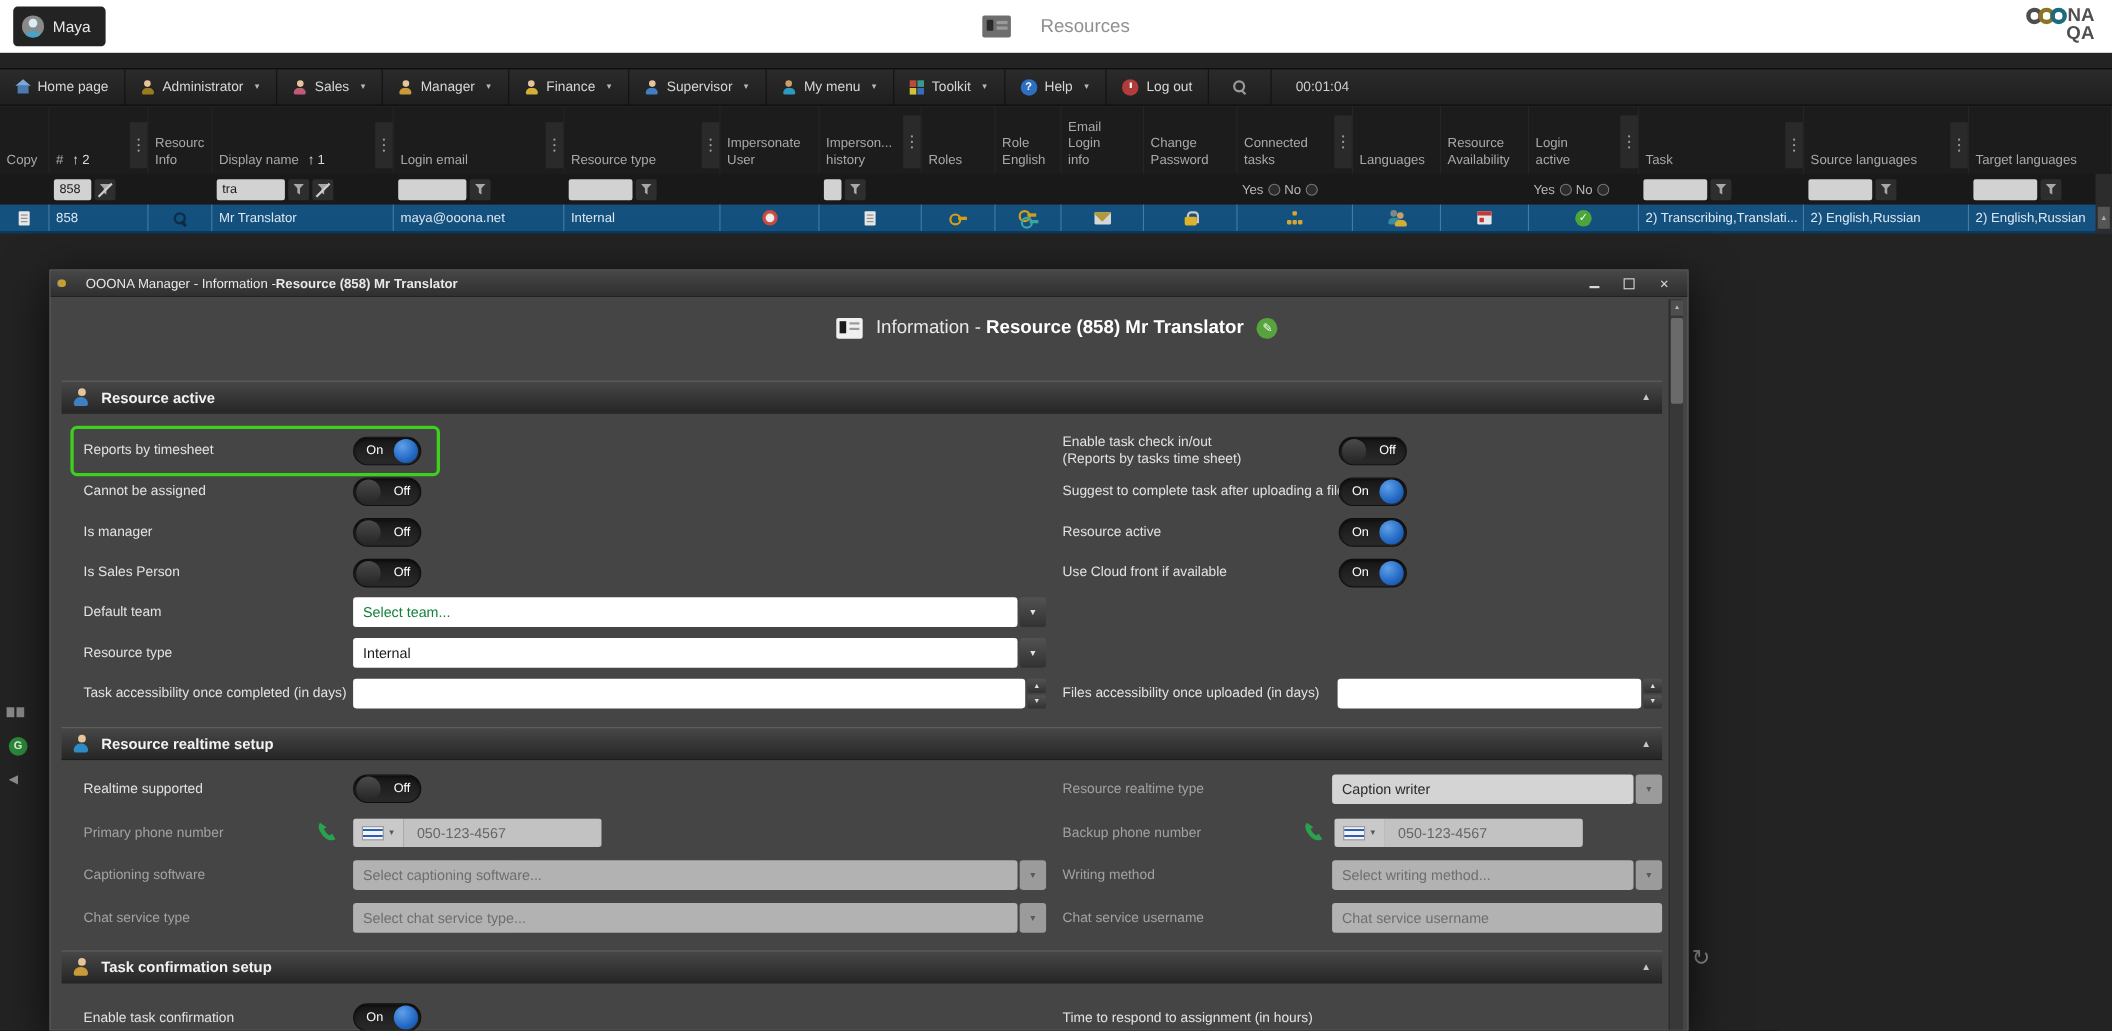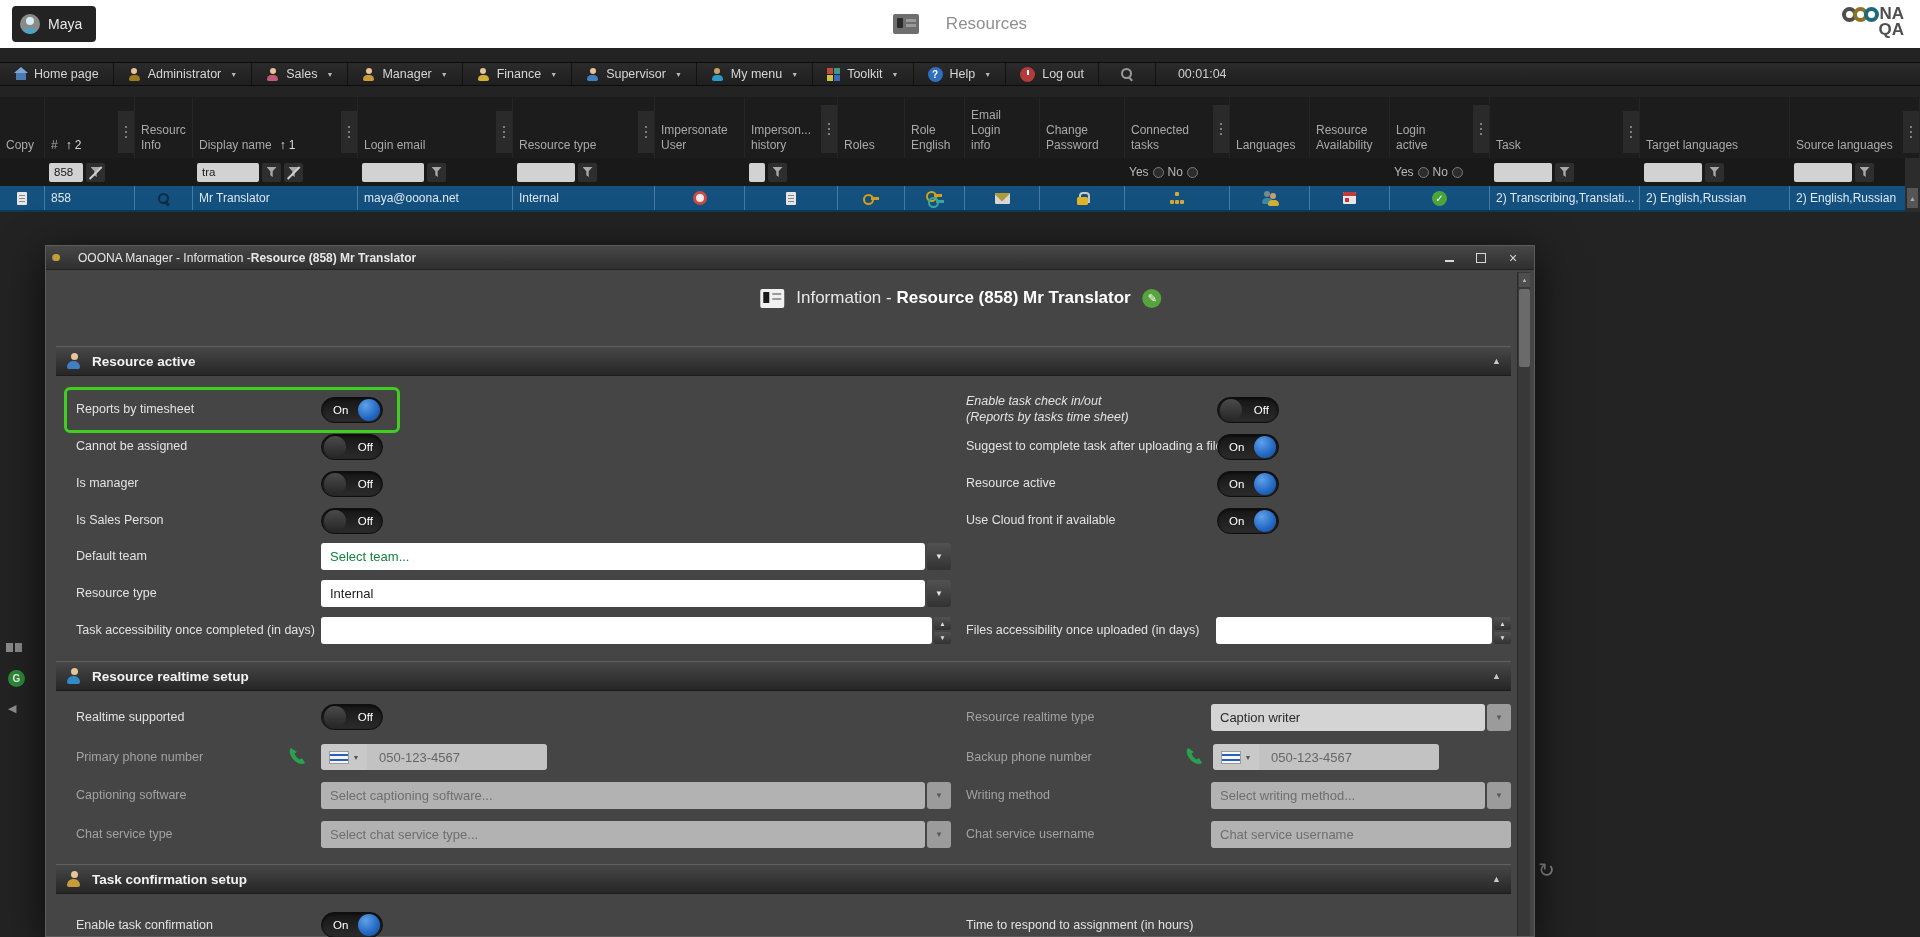--- a/index.html
+++ b/index.html
@@ -22,21 +22,21 @@
   .logo { position:absolute; right:16px; top:6px; width:110px; text-align:right; line-height:16px; }
   .logo .row1 { display:flex; align-items:center; justify-content:flex-end; gap:0; }
   .ring { width:15px; height:15px; border-radius:50%; border:4.5px solid #4e4e4e; margin-left:-4px; }
   .ring.g1 { border-color:#4e4e4e; }
   .ring.gold { border-color:#8a7425; }
   .ring.teal { border-color:#1e6a7d; }
   .logo .txt { color:#4f4f4f; font-weight:bold; font-size:17px; letter-spacing:0; }
   .logo .row2 { color:#4f4f4f; font-weight:bold; font-size:17px; margin-top:0; }
 
   
-  .menubar { position:absolute; left:0; top:62px; width:1920px; height:24px; background:linear-gradient(#2b2b2b,#1f1f1f); border-top:1px solid #0c0c0c; border-bottom:1px solid #0c0c0c; display:flex; align-items:stretch; }
+  .menubar { position:absolute; left:0; top:62px; width:1920px; height:34px; background:linear-gradient(#2b2b2b,#1f1f1f); border-top:1px solid #0c0c0c; border-bottom:1px solid #0c0c0c; display:flex; align-items:stretch; }
   .mitem { display:flex; align-items:center; gap:7px; padding:0 14px; border-right:1px solid #121212; color:#d6d6d6; font-size:12.5px; white-space:nowrap; }
   .mitem.caret::after { content:'▼'; font-size:7px; color:#b8b8b8; margin-left:2px; }
   .home-ico { width:13px; height:12px; position:relative; }
   .home-ico::before { content:''; position:absolute; top:-1px; left:0; border-left:7px solid transparent; border-right:7px solid transparent; border-bottom:6px solid #7ea7d8; }
   .home-ico::after { content:''; position:absolute; top:5px; left:2px; width:10px; height:7px; background:#4a7ab0; }
   .p-ico { width:13px; height:13px; position:relative; display:inline-block; }
   .p-ico::before { content:''; position:absolute; top:0; left:3.5px; width:6px; height:6px; border-radius:50%; background:var(--head,#e8c49a); }
   .p-ico::after { content:''; position:absolute; bottom:0; left:1px; width:11px; height:6px; border-radius:5px 5px 2px 2px; background:var(--body,#3a6ea8); }
   .toolkit-ico { width:13px; height:13px; display:grid; grid-template-columns:6px 6px; grid-template-rows:6px 6px; gap:1px; }
   .toolkit-ico i { display:block; }
@@ -138,21 +138,21 @@
   .sec { position:absolute; left:10px; width:1455px; height:30px; background:linear-gradient(#474747,#262626); border-top:1px solid #606060; border-bottom:1px solid #1c1c1c; display:flex; align-items:center; padding:0 10px; gap:10px; }
   .sec .sec-title { color:#f2f2f2; font-weight:bold; font-size:13.5px; }
   .sec .sec-collapse { margin-left:auto; color:#c8c8c8; font-size:9px; }
   .sec .sec-collapse::before { content:'▲'; }
   .sec .p-ico { width:16px; height:16px; }
   .sec .p-ico::before { width:7px; height:7px; left:4.5px; }
   .sec .p-ico::after { width:13px; height:8px; border-radius:6px 6px 2px 2px; }
 
   .flabel { position:absolute; color:#e2e2e2; font-size:12.5px; white-space:nowrap; }
   .flabel.dim { color:#a2a2a2; }
-  .flabel.two { line-height:16px;font-style:italic; }
+  .flabel.two { line-height:16px; }
 
   .toggle { position:absolute; width:62px; height:26px; border-radius:13px; background:linear-gradient(#161616,#2b2b2b); border:1px solid #0e0e0e; box-shadow:inset 0 1px 3px rgba(0,0,0,.6); }
   .toggle .knob { position:absolute; top:1px; width:22px; height:22px; border-radius:50%; }
   .toggle.on .knob { right:2px; background:radial-gradient(circle at 35% 30%, #5fa0e8, #2268c4 60%, #17498f); }
   .toggle.off .knob { left:2px; background:linear-gradient(#4a4a4a,#262626); }
   .toggle .t-label { position:absolute; top:6px; font-size:11.5px; color:#fff; }
   .toggle.on .t-label { left:11px; }
   .toggle.off .t-label { right:9px; }
 
   .hl-green { position:absolute; border:3px solid #3ecf1f; border-radius:6px; }
@@ -370,28 +370,28 @@
           <i></i>
         </span>
     </div>
     <div class="hc">
       <span>Task</span>
       <span class="kebab">
           <i></i>
         </span>
     </div>
     <div class="hc">
-        <span>Target languages</span>
-      </div>
-    <div class="hc">
       <span>Source languages</span>
       <span class="kebab">
           <i></i>
         </span>
     </div>
+    <div class="hc">
+        <span>Target languages</span>
+      </div>
   </div>
 
   <div class="gfilter gridrow">
     <div class="fc"></div>
     <div class="fc">
       <input class="fin" style="width: 34px;" value="858">
       <span class="fbtn off">
           <span class="funnel"></span>
         </span>
     </div>

